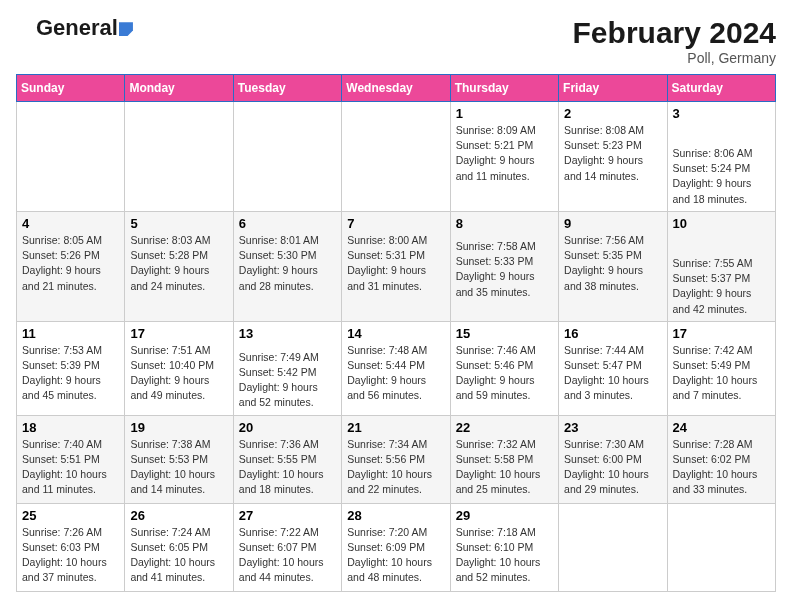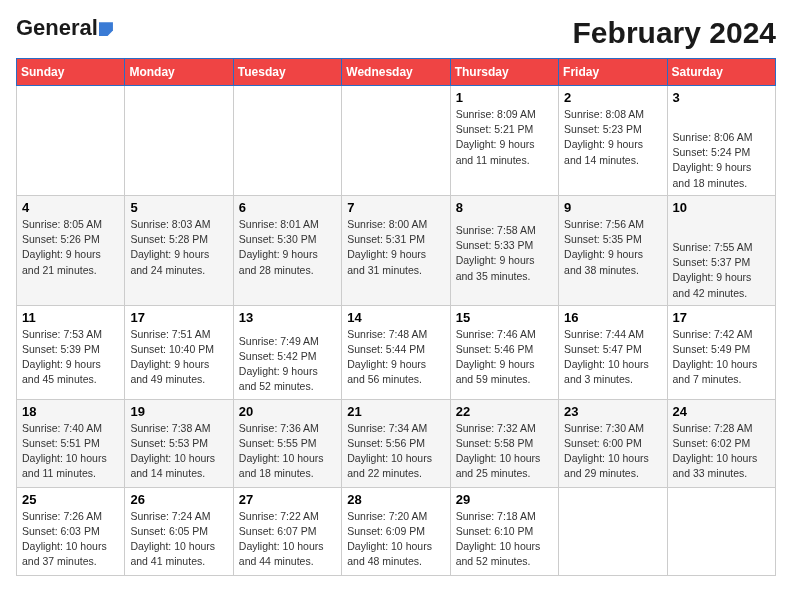--- a/index.html
+++ b/index.html
@@ -8,20 +8,21 @@
       background: #fff;
       width: 792px;
       min-height: 612px;
       padding: 16px;
     }
     .header {
       display: flex;
       justify-content: space-between;
       align-items: flex-start;
       margin-bottom: 8px;
+      margin-left: 20px;
     }
     .logo {
       display: flex;
       align-items: center;
     }
     .title-area {
       text-align: right;
     }
     .month-year {
       font-size: 30px;
@@ -68,36 +69,37 @@
     .empty-cell {
       background: #f9f9f9;
     }
     tr:nth-child(even) td {
       background-color: #f5f5f5;
     }
     tr:nth-child(odd) td {
       background-color: #ffffff;
     }
     thead tr th {
-      background-color: #ef4444;
+      background-color: #ec4899;
     }
   </style>
 </head>
 <body>
 
 <div class="header">
   <div class="logo">
     <div>
       <div style="font-size:22px;font-weight:bold;line-height:1.1;">
         <span style="color:#1a1a1a;">General</span><span style="display:inline-block;width:14px;height:14px;background:#3a7bd5;clip-path:polygon(0 0,100% 0,100% 60%,60% 100%,0 100%);margin:0 3px 0 1px;vertical-align:middle;"></span>
       </div>
     </div>
   </div>
   <div class="title-area">
     <div class="month-year">February 2024</div>
+    <div class="location">Poll, Germany</div>
   </div>
 </div>
 
 <table>
   <thead>
     <tr id="weekday-header">
     <th>Sunday</th>
         <th>Monday</th>
         <th>Tuesday</th>
         <th>Wednesday</th>

